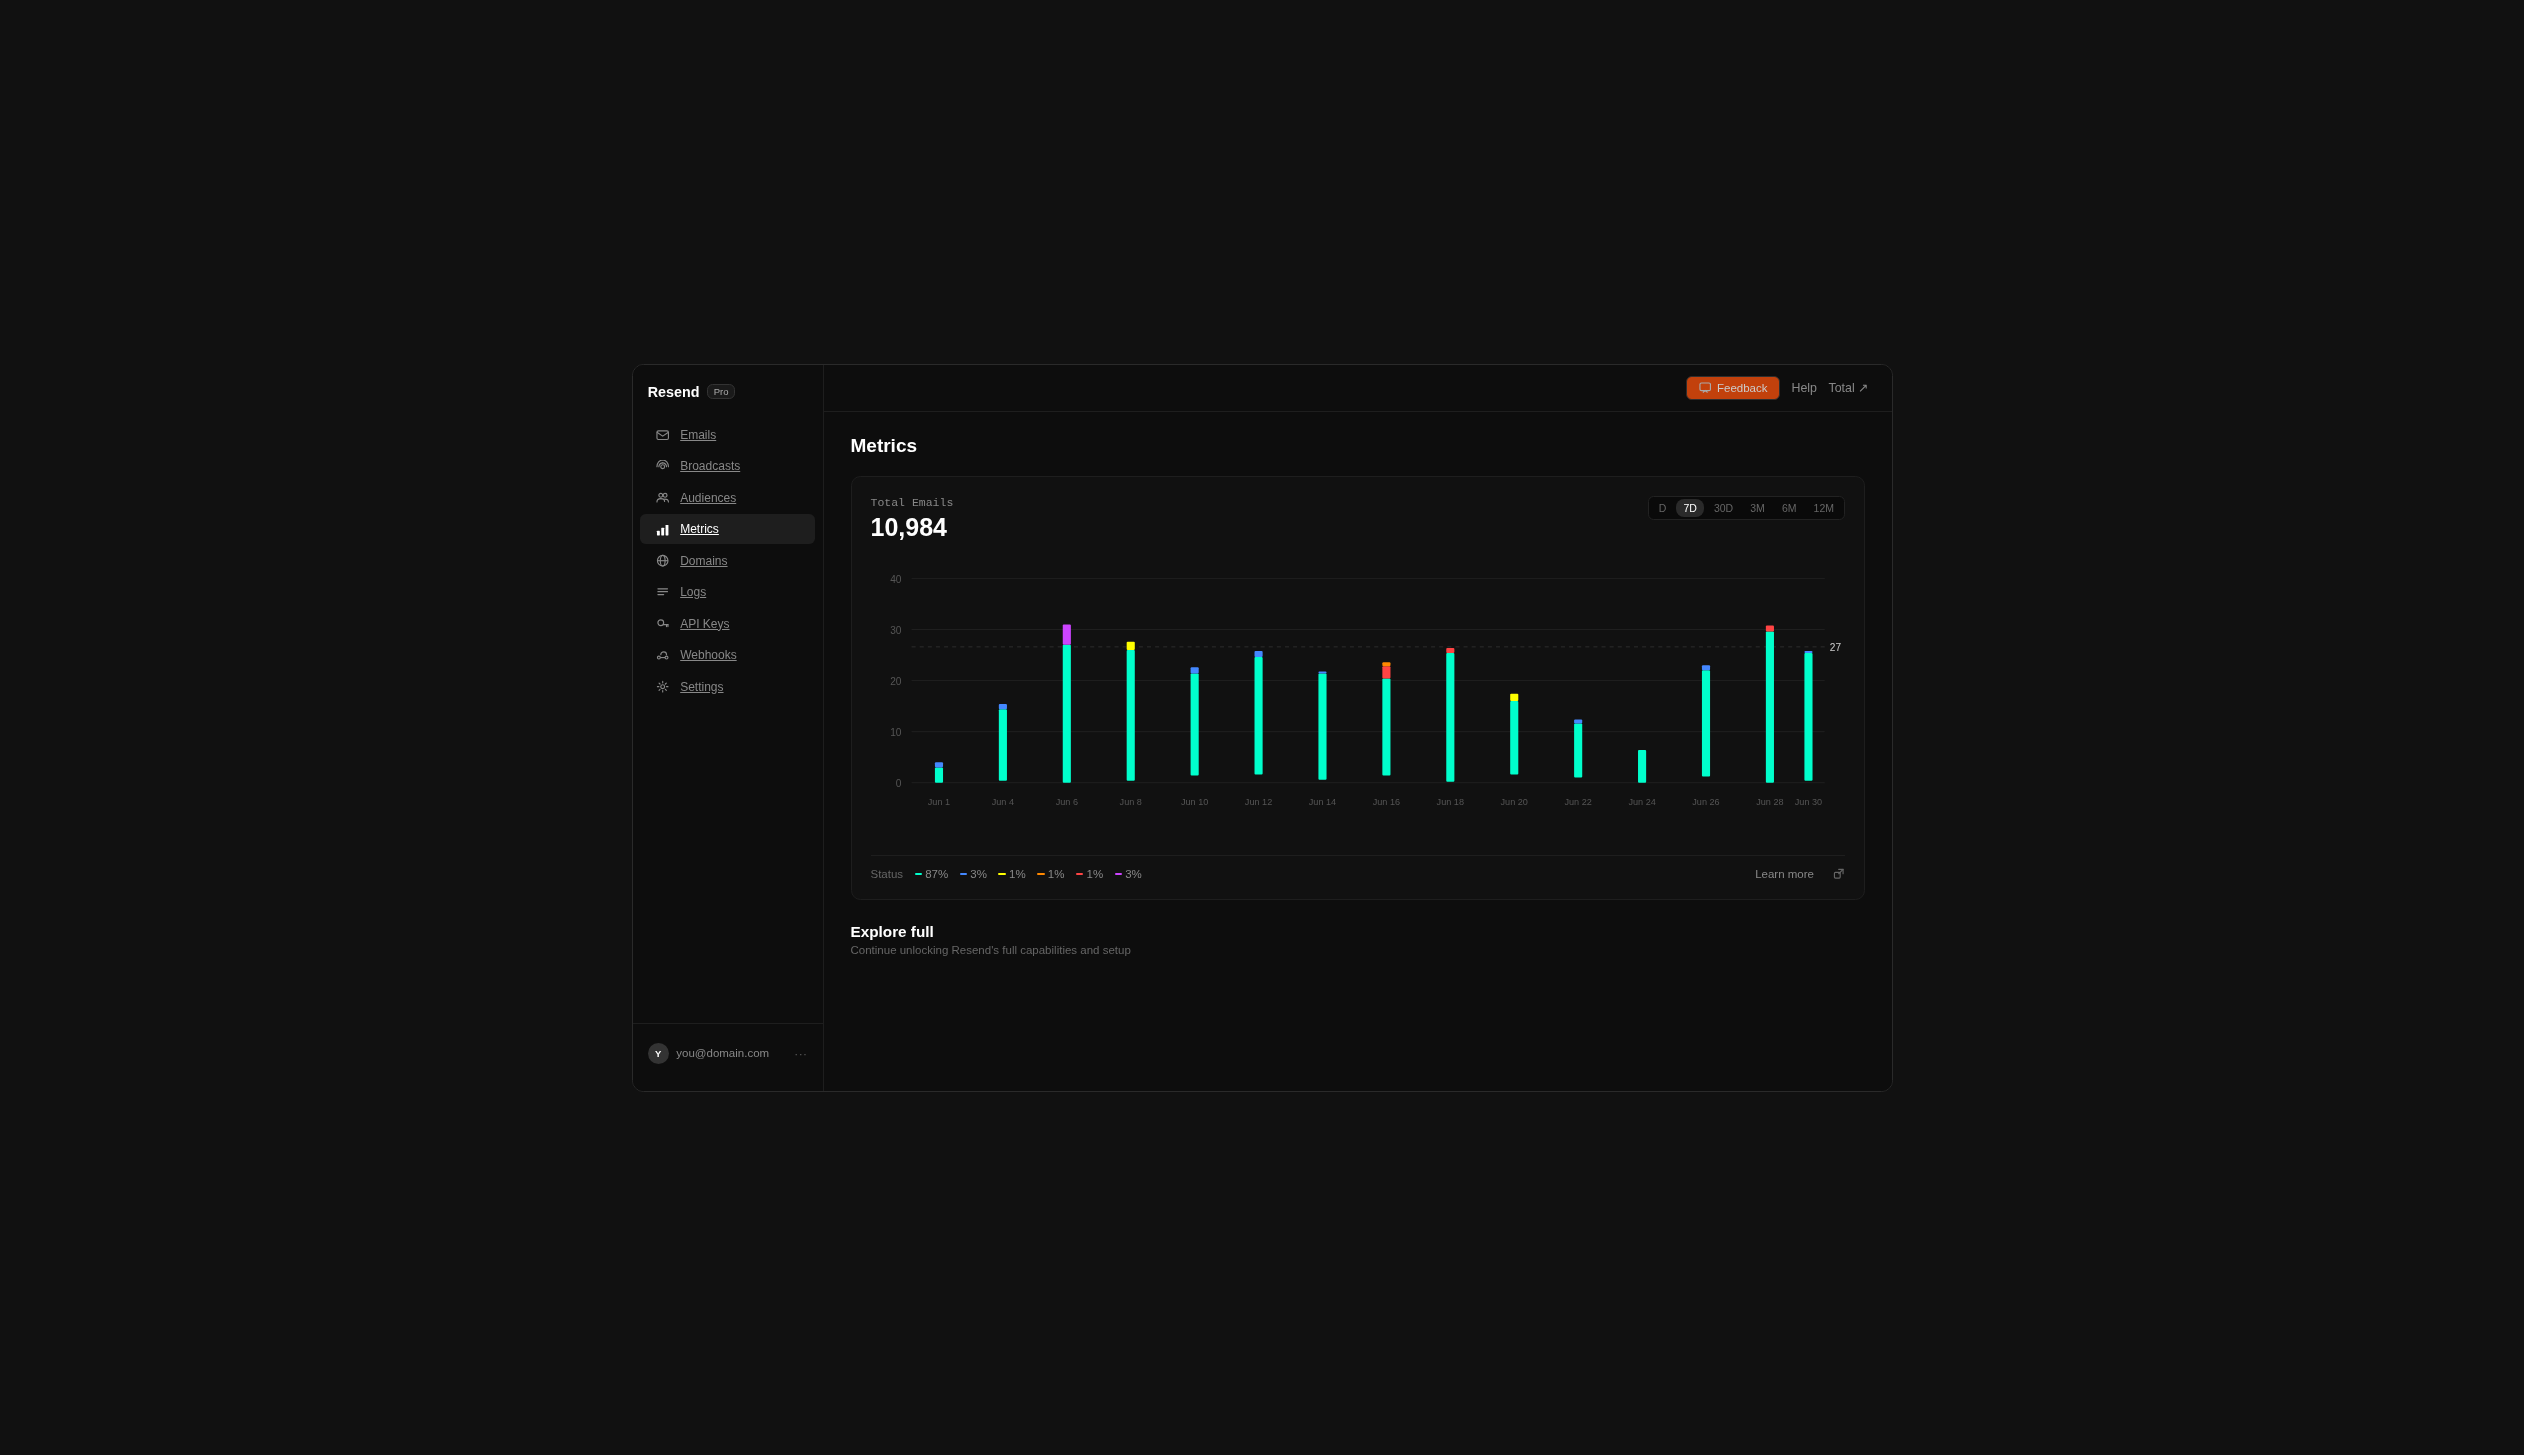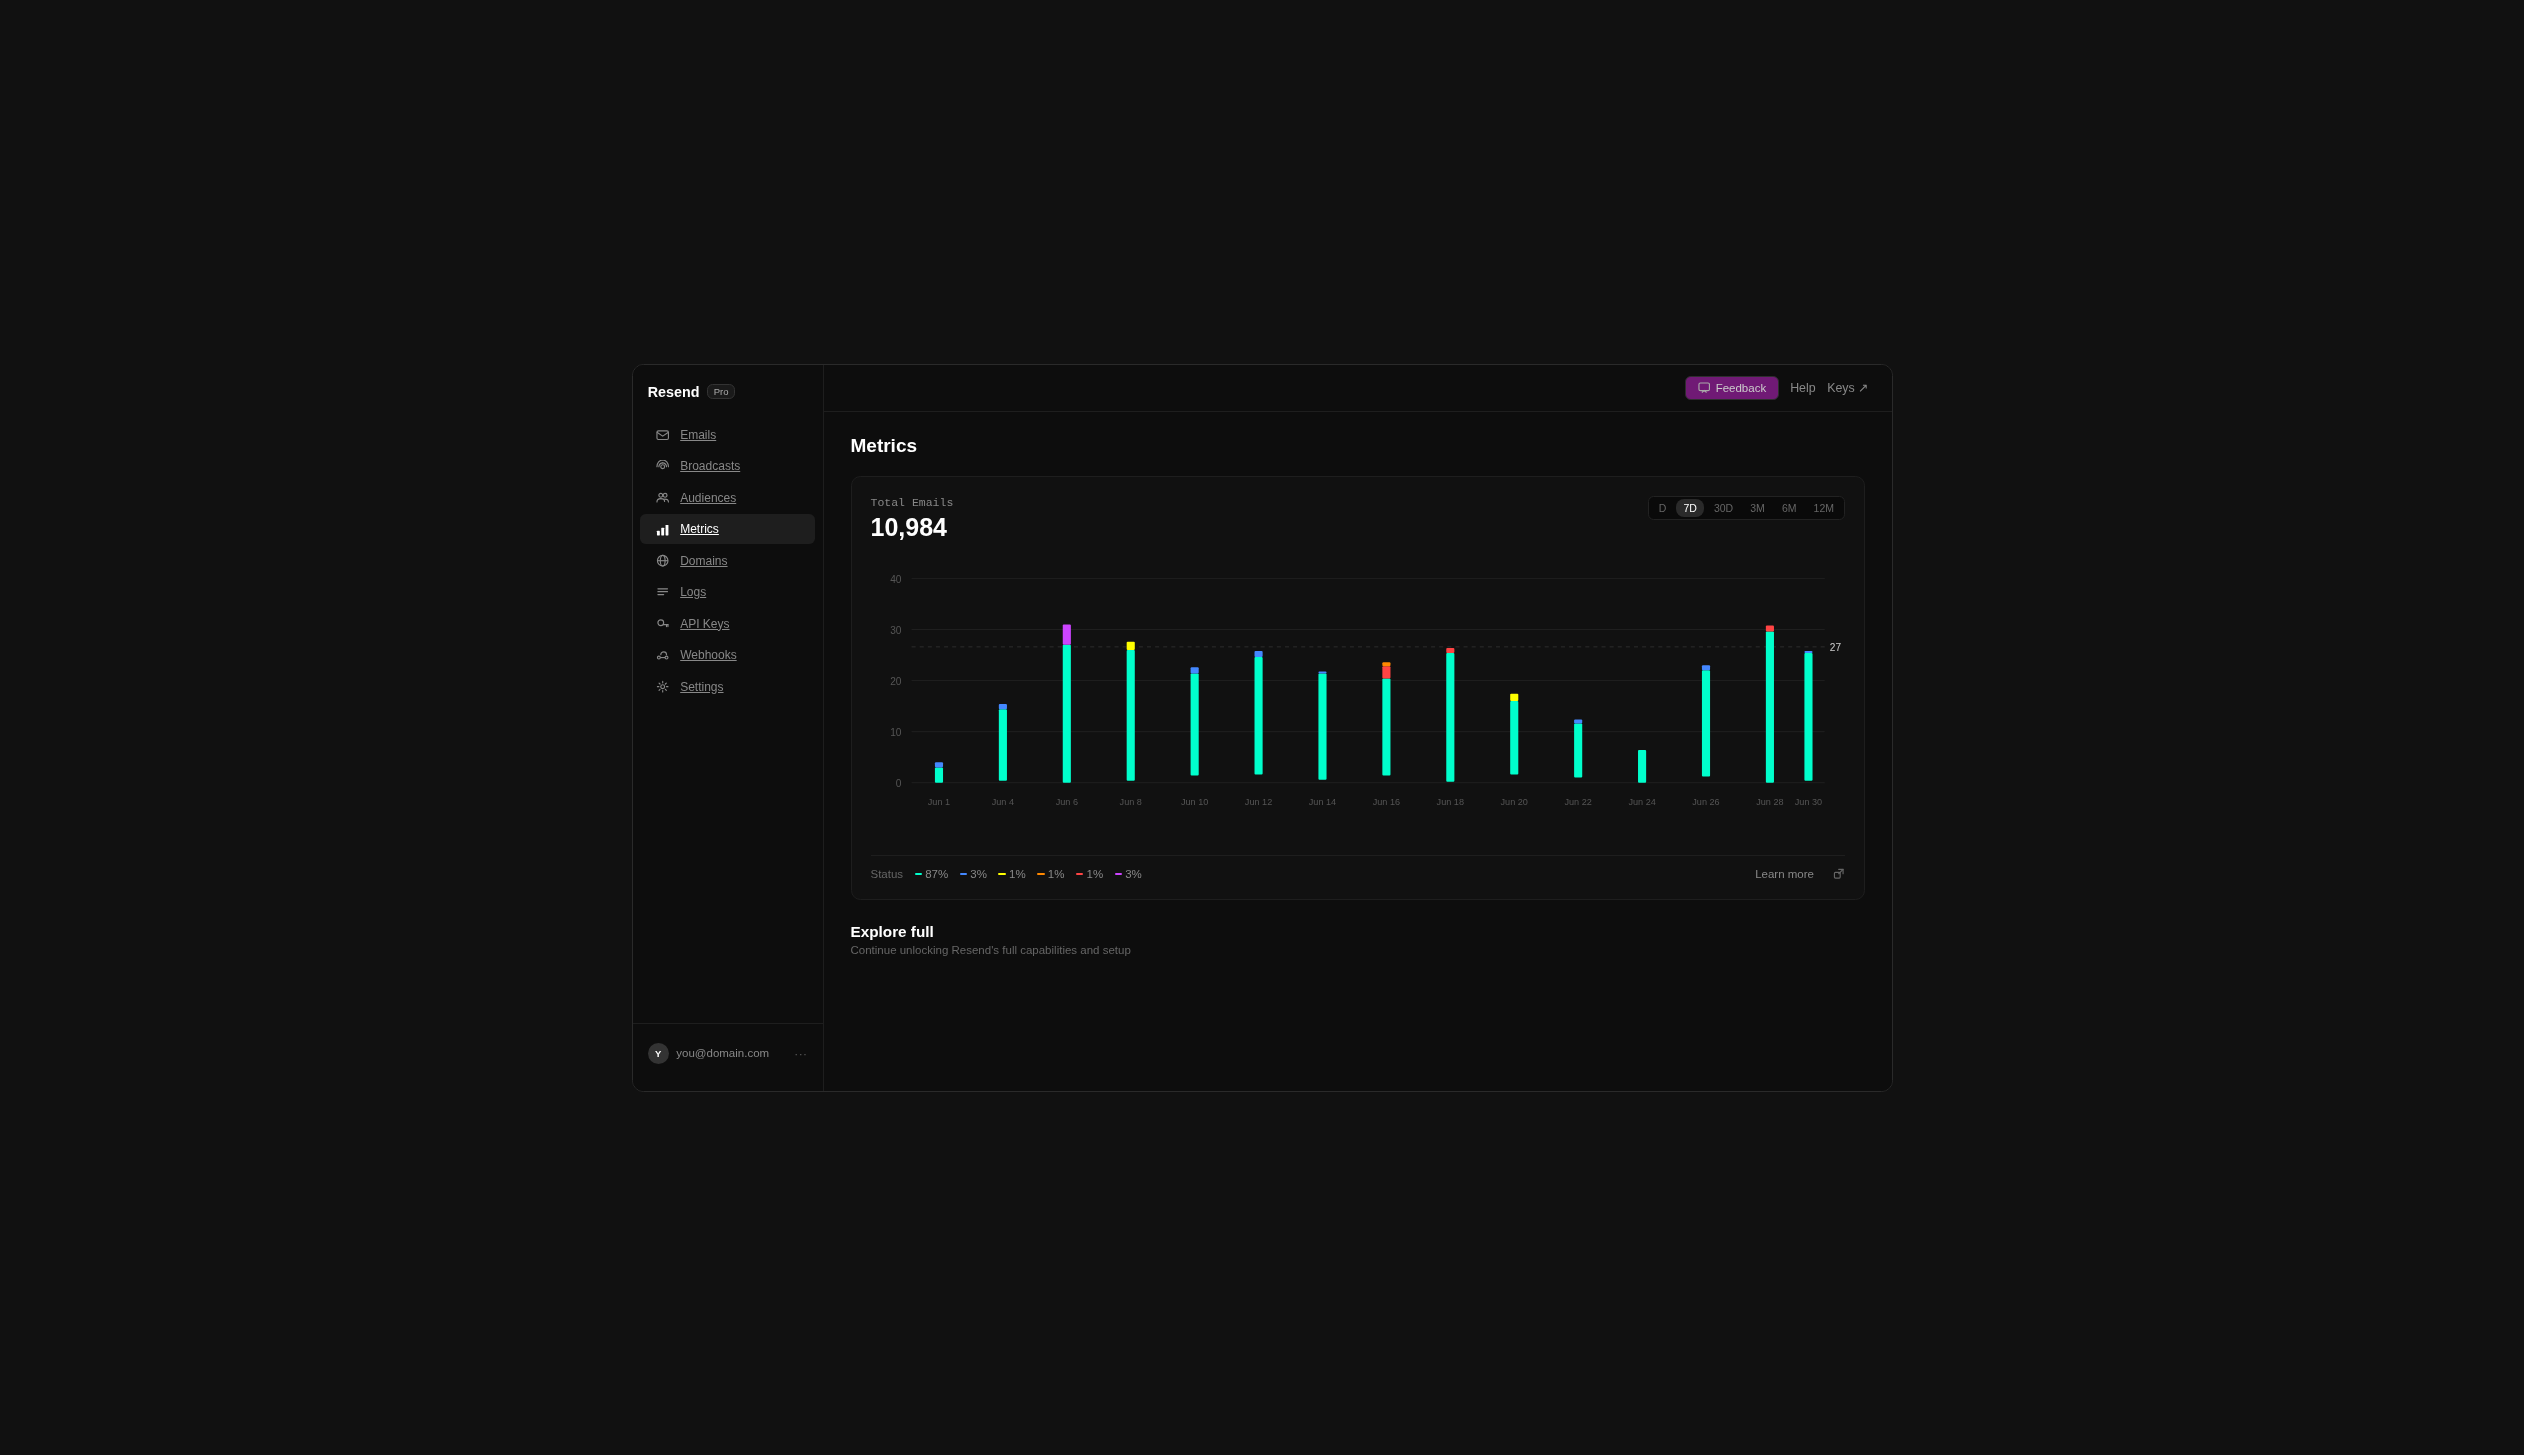--- a/index.html
+++ b/index.html
@@ -107,21 +107,21 @@
       align-items: center;
       justify-content: flex-end;
       padding: 11.5px 23px;
       border-bottom: 1px solid #1e1e1e;
       gap: 11.5px;
     }
     .feedback-btn {
       display: flex;
       align-items: center;
       gap: 5.7px;
-      background: #701a75;
+      background: #c2410c;
       border: 1px solid #2e2e2e;
       border-radius: 5.7px;
       color: #ccc;
       font-size: 11.5px;
       padding: 4.8px 11.5px;
       cursor: pointer;
     }
     .topbar-link {
       color: #888;
       font-size: 12.4px;
@@ -366,21 +366,21 @@
 
     <div class="topbar">
       <button class="feedback-btn">
         <svg width="12.4" height="12.4" viewBox="0 0 13 13" fill="none">
           <rect x="1" y="1" width="11" height="8" rx="1.5" stroke="#aaa" stroke-width="1.2" fill="none"></rect>
           <path d="M4 11 L6.5 9 L9 11" stroke="#aaa" stroke-width="1.2" fill="none"></path>
         </svg>
         <span>Feedback</span>
       </button>
       <span class="topbar-link">Help</span>
-      <span class="topbar-link">Keys ↗</span>
+      <span class="topbar-link">Total ↗</span>
     </div>
 
     <div class="content">
       <h1 class="page-title">Metrics</h1>
 
       <div class="chart-card">
         <div class="chart-header">
           <div>
             <div class="chart-metric-label">Total Emails</div>
             <div class="chart-metric-value">10,984</div>

